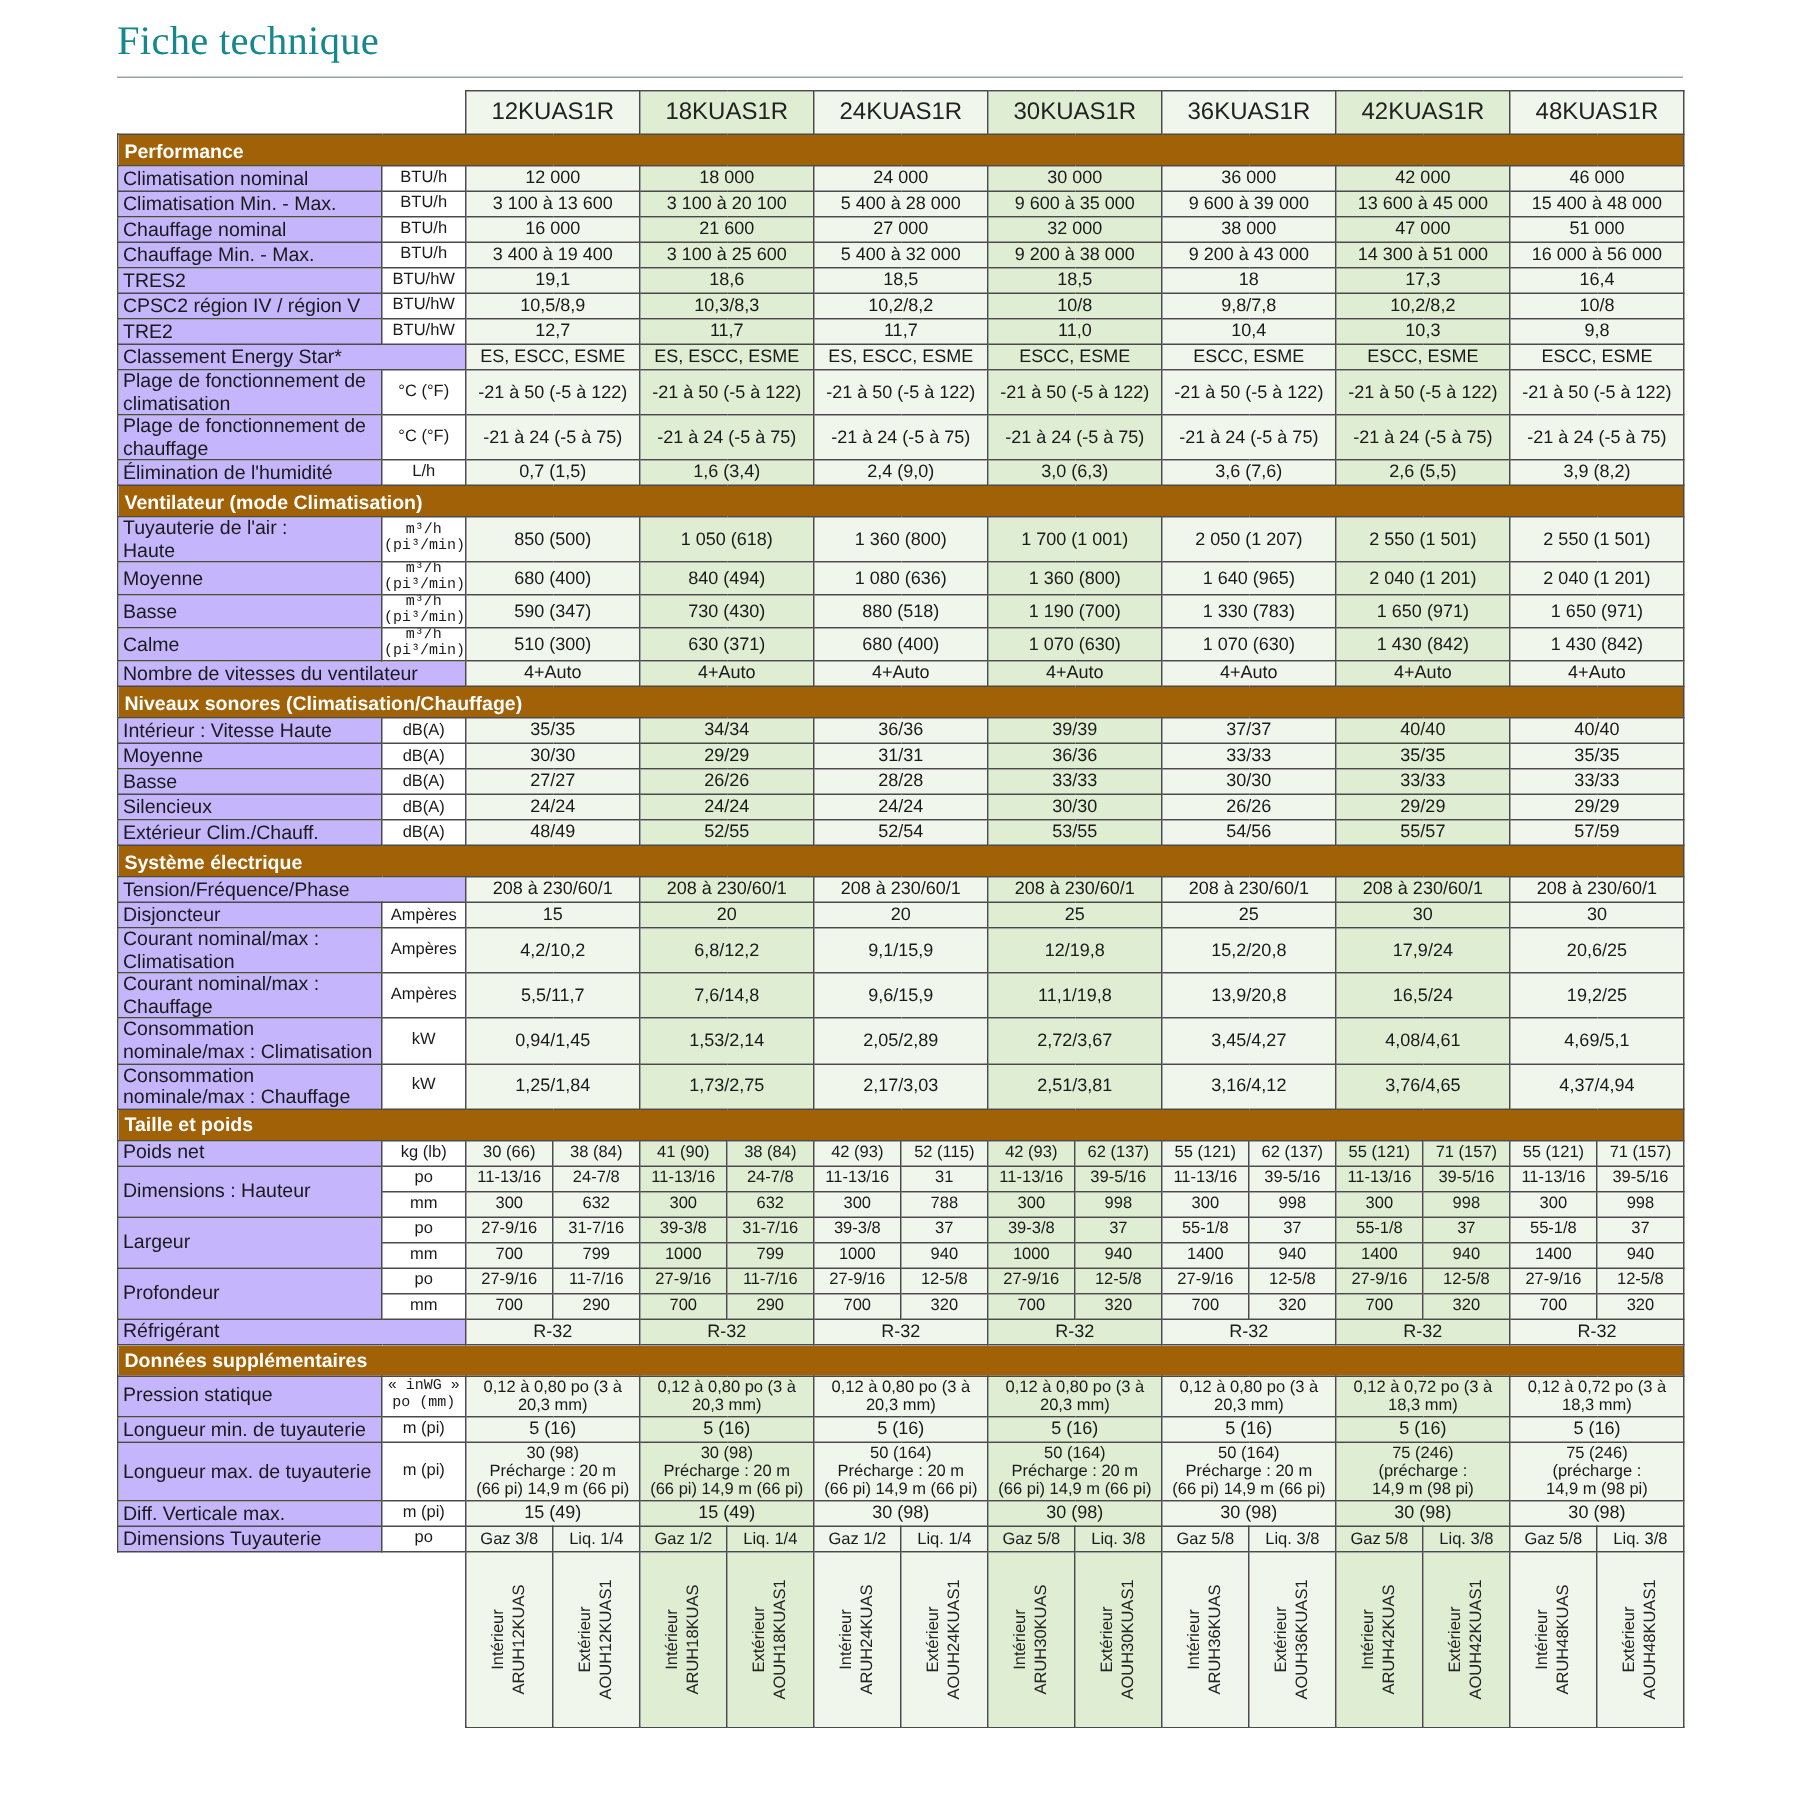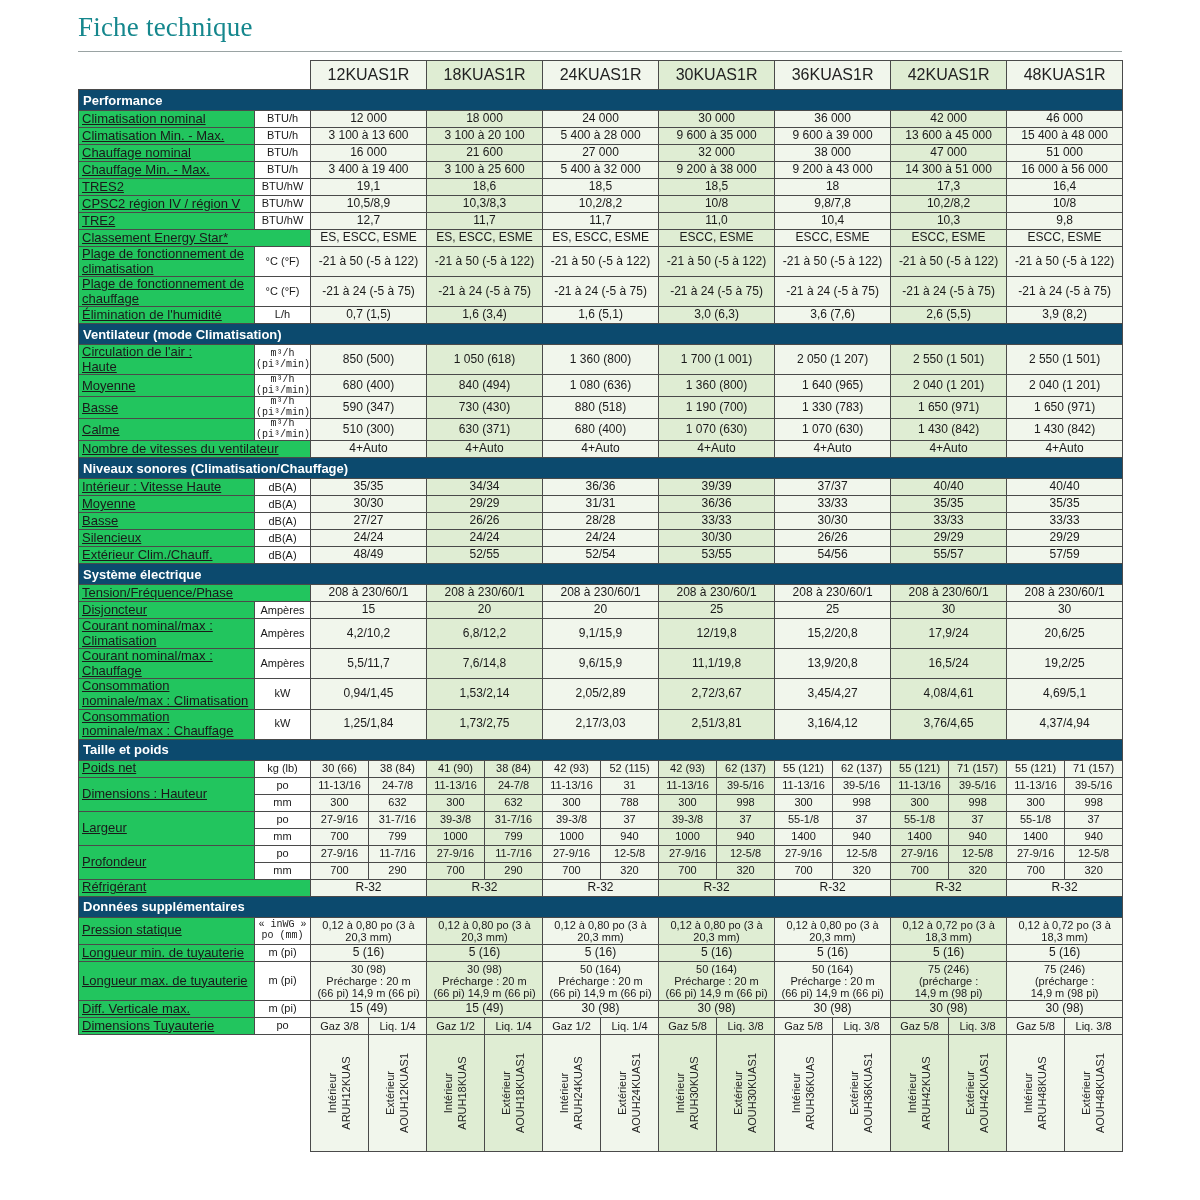--- a/index.html
+++ b/index.html
@@ -2,22 +2,22 @@
 <html><head>
 <meta charset="utf-8">
 <style>
   html,body{margin:0;padding:0;background:#ffffff;}
   body{width:1200px;font-family:"Liberation Sans",sans-serif;color:#1a1a1a;}
   .wrap{padding:12px 0 20px 78px;}
   .page-title{font-size:27px;font-weight:500;color:#15878d;margin:0 0 8px 0;letter-spacing:.2px;font-family:Liberation Serif, serif;}
   .rule{width:1044px;border-top:1px solid #9aa3a3;margin:0 0 8px 0;}
   table.spec{border-collapse:collapse;table-layout:fixed;width:1044px;}
   table.spec td,table.spec th{border:1px solid #4a4a4a;overflow:hidden;vertical-align:middle;}
-  .section{background:#0c4a6e;color:#ffffff;font-weight:bold;font-size:13px;text-align:left;padding:1px 4px;height:18px;}
-  .lbl{font-size:13px;padding:0 3px;background:#22c55e;text-align:left;white-space:pre-line;line-height:1.12;text-decoration:underline;}
+  .section{background:#a16207;color:#ffffff;font-weight:bold;font-size:13px;text-align:left;padding:1px 4px;height:18px;}
+  .lbl{font-size:13px;padding:0 3px;background:#c4b5fd;text-align:left;white-space:pre-line;line-height:1.12;}
   .unit{font-size:11px;text-align:center;background:#ffffff;white-space:pre-line;line-height:1.05;padding:0 1px;margin-top:41px;}
   .unit.multi{font-size:10px;font-family:Liberation Mono, monospace;}
   .val{font-size:12px;text-align:center;white-space:pre-line;line-height:1.15;padding:1px 1px;}
   .val.sub{font-size:11px;}
   .val.small{font-size:11px;line-height:1.1;}
   .w{background:#f1f6ec;}
   .g{background:#dfedd3;}
   .mhead{font-size:16px;font-weight:400;height:26px;text-align:center;color:#222;}
   .blank{border:none !important;background:#ffffff;}
   .mcell{height:114px;position:relative;}
@@ -171,31 +171,31 @@
           <td class="val g " colspan="2">-21 à 24 (-5 à 75)</td>
           <td class="val w " colspan="2">-21 à 24 (-5 à 75)</td>
           <td class="val g " colspan="2">-21 à 24 (-5 à 75)</td>
           <td class="val w " colspan="2">-21 à 24 (-5 à 75)</td>
         </tr>
         <tr class="data-row">
           <td class="lbl">Élimination de l'humidité</td>
           <td class="unit ">L/h</td>
           <td class="val w " colspan="2">0,7 (1,5)</td>
           <td class="val g " colspan="2">1,6 (3,4)</td>
-          <td class="val w " colspan="2">1,6 (5,1)</td>
+          <td class="val w " colspan="2">2,4 (9,0)</td>
           <td class="val g " colspan="2">3,0 (6,3)</td>
           <td class="val w " colspan="2">3,6 (7,6)</td>
           <td class="val g " colspan="2">2,6 (5,5)</td>
           <td class="val w " colspan="2">3,9 (8,2)</td>
         </tr>
         <tr>
           <td class="section" colspan="16">Ventilateur (mode Climatisation)</td>
         </tr>
         <tr class="data-row">
-          <td class="lbl">Circulation de l'air :
+          <td class="lbl">Tuyauterie de l'air :
 Haute</td>
           <td class="unit multi">m³/h
 (pi³/min)</td>
           <td class="val w " colspan="2">850 (500)</td>
           <td class="val g " colspan="2">1 050 (618)</td>
           <td class="val w " colspan="2">1 360 (800)</td>
           <td class="val g " colspan="2">1 700 (1 001)</td>
           <td class="val w " colspan="2">2 050 (1 207)</td>
           <td class="val g " colspan="2">2 550 (1 501)</td>
           <td class="val w " colspan="2">2 550 (1 501)</td>

